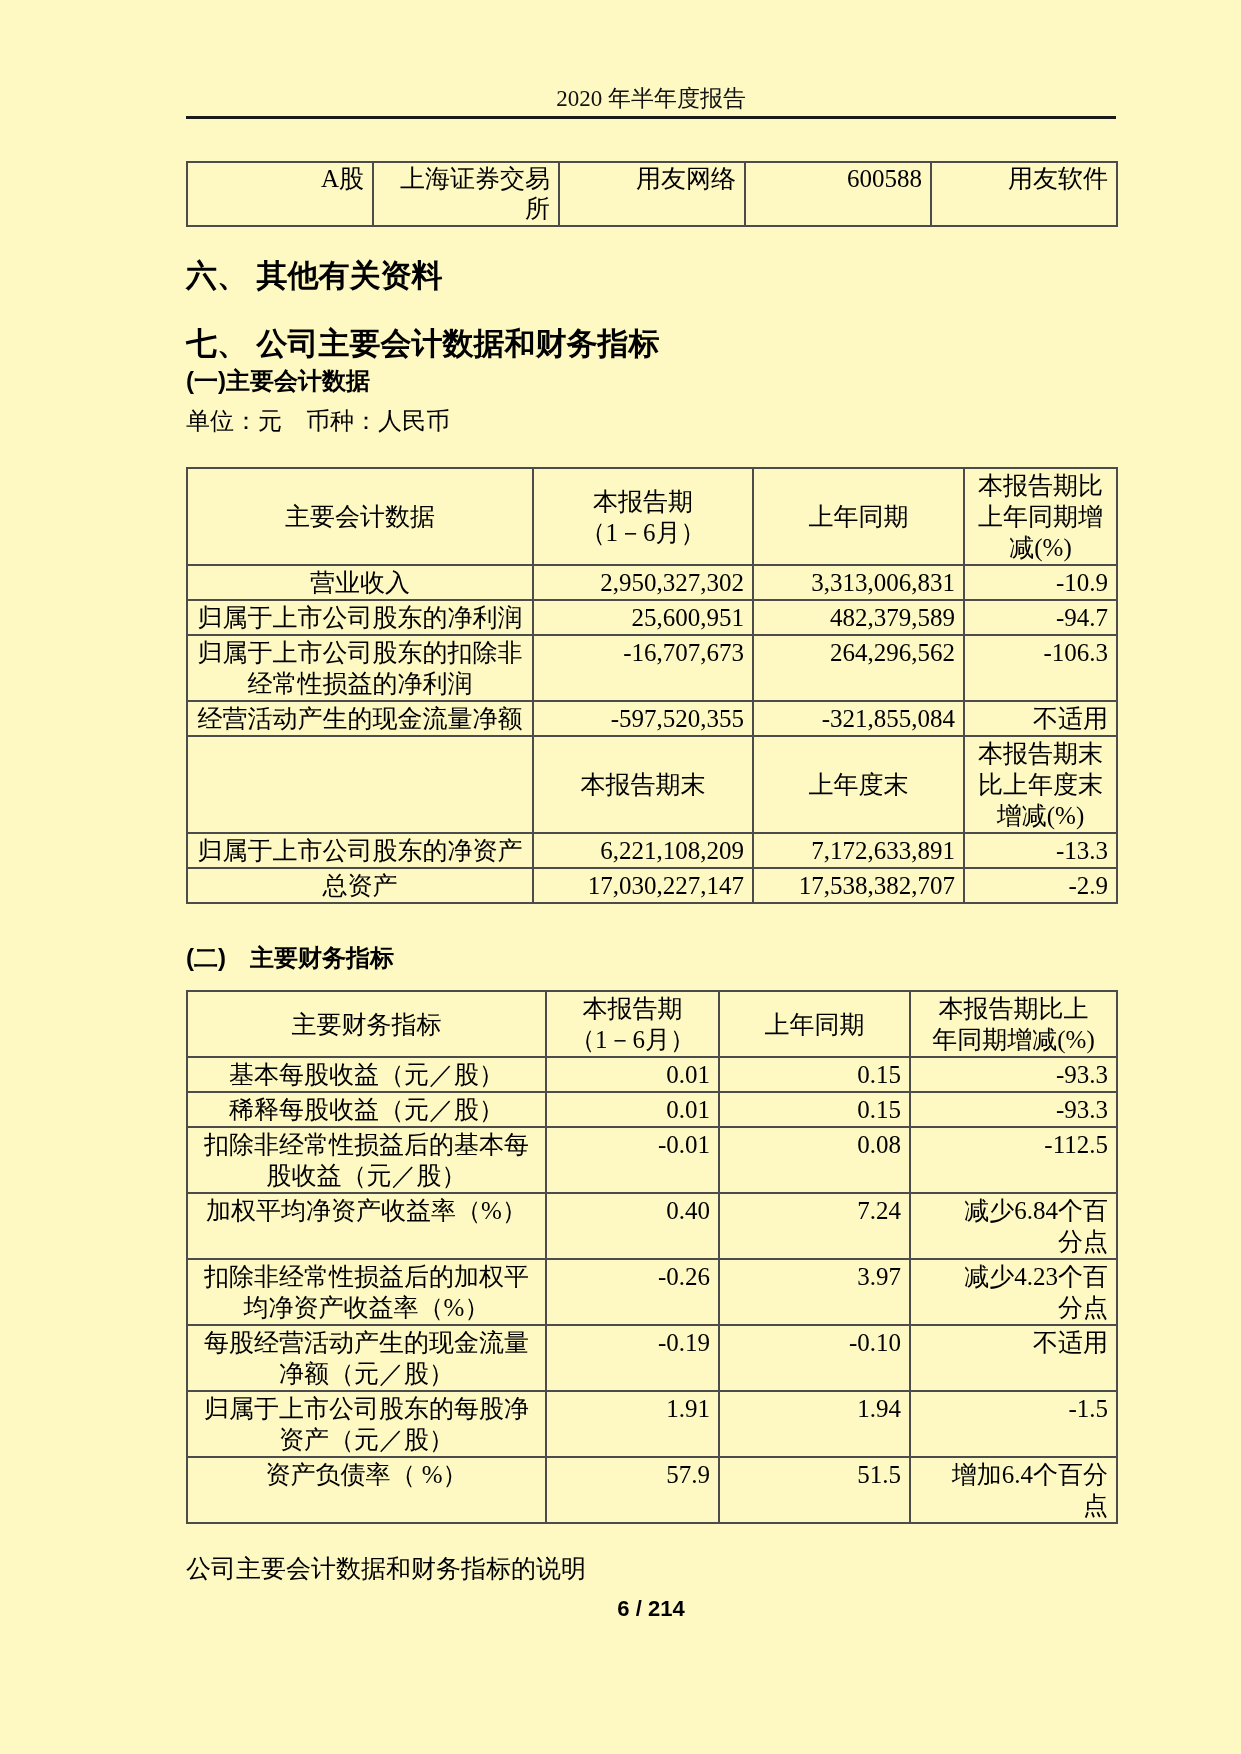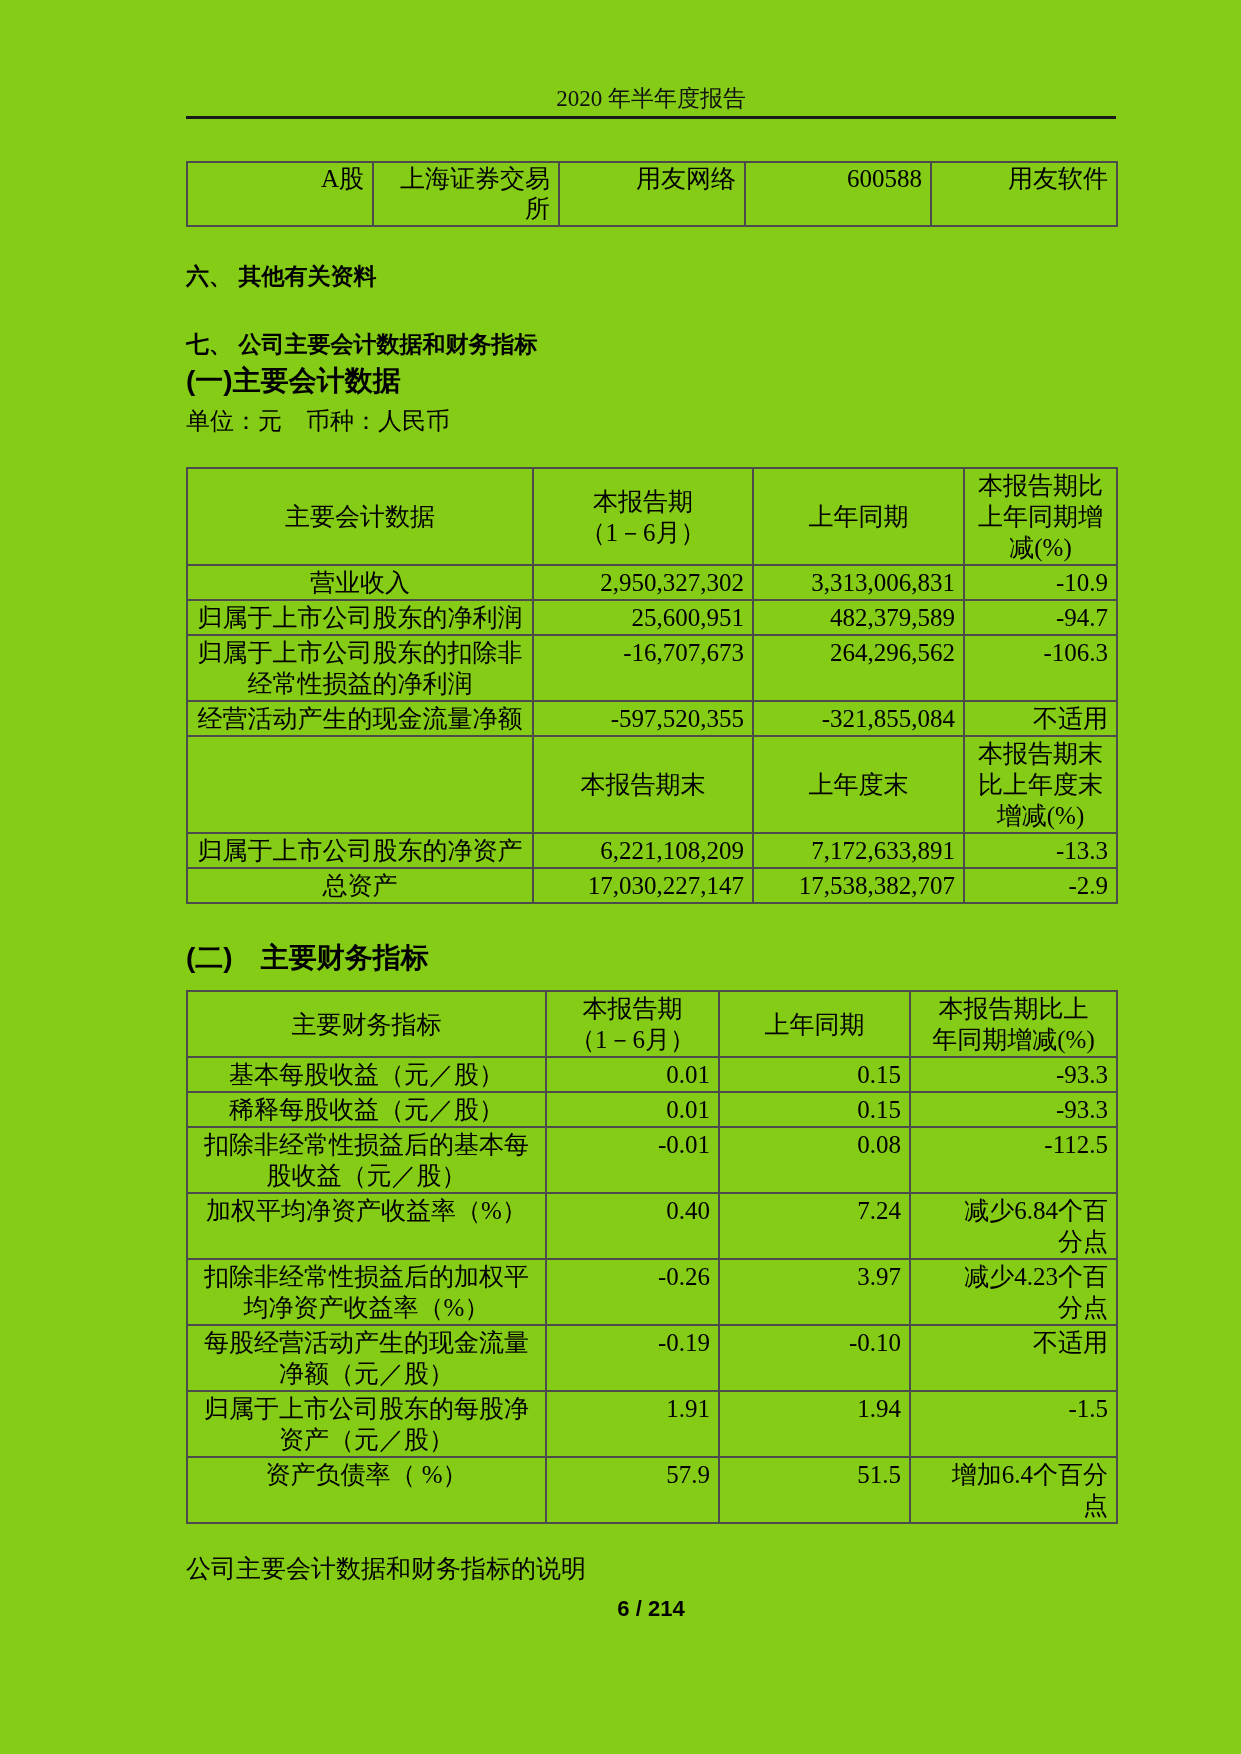--- a/index.html
+++ b/index.html
@@ -1,18 +1,18 @@
 <!DOCTYPE html>
 <html><head>
 <meta charset="utf-8">
 <style>
   * { margin:0; padding:0; box-sizing:border-box; }
   html,body { background:#ffffff; }
   .page {
-    width:1241px; height:1754px; background:#84cc16; position:relative;
+    width:1241px; height:1754px; background:#fef9c3; position:relative;
     font-family:"Liberation Serif","DejaVu Serif",serif; color:#000;
     overflow:hidden;
   }
   .content { position:absolute; left:186px; top:0; width:930px; }
 
   .doc-title { padding-top:86px; text-align:center; font-size:23px; line-height:26px; color:#111; }
   .header-rule { margin-top:4px; border-bottom:3px solid #1a1a1a; width:100%; height:0; }
 
   .tbl { border-collapse:collapse; table-layout:fixed; width:930px; }
   .tbl th, .tbl td {
@@ -24,27 +24,27 @@
   .tbl td.label { text-align:center; }
   .tbl td.num { text-align:right;padding-left:7px; }
   .tbl td.cc { text-align:right; line-height:30px; }
 
   .stock { margin-top:42px; }
   .acct  { margin-top:33px; }
   .fin   { margin-top:18px; }
 
   .h-main {
     margin-top:34px; font-family:"Liberation Sans","DejaVu Sans",sans-serif;
-    font-size:23px; line-height:30px; font-weight:700; color:#000;
+    font-size:31px; line-height:30px; font-weight:700; color:#000;
   }
   .sec7 { margin-top:38px; }
   .apply { margin-top:10px; font-size:25px; line-height:28px; }
   .h-sub {
     margin-top:8px; font-family:"Liberation Sans","DejaVu Sans",sans-serif;
-    font-size:28px; line-height:28px; font-weight:700;
+    font-size:24px; line-height:28px; font-weight:700;
   }
   .sub2 { margin-top:40px; }
   .unit-note { margin-top:13px; text-align:left; font-size:24px; line-height:26px; padding-right:2px; }
   .notes { margin-top:30px; font-size:25px; line-height:30px; }
   .page-footer {
     margin-top:14px; text-align:center;
     font-family:"Liberation Sans","DejaVu Sans",sans-serif;
     font-size:22px; line-height:22px; font-weight:700;
   }
 </style>

